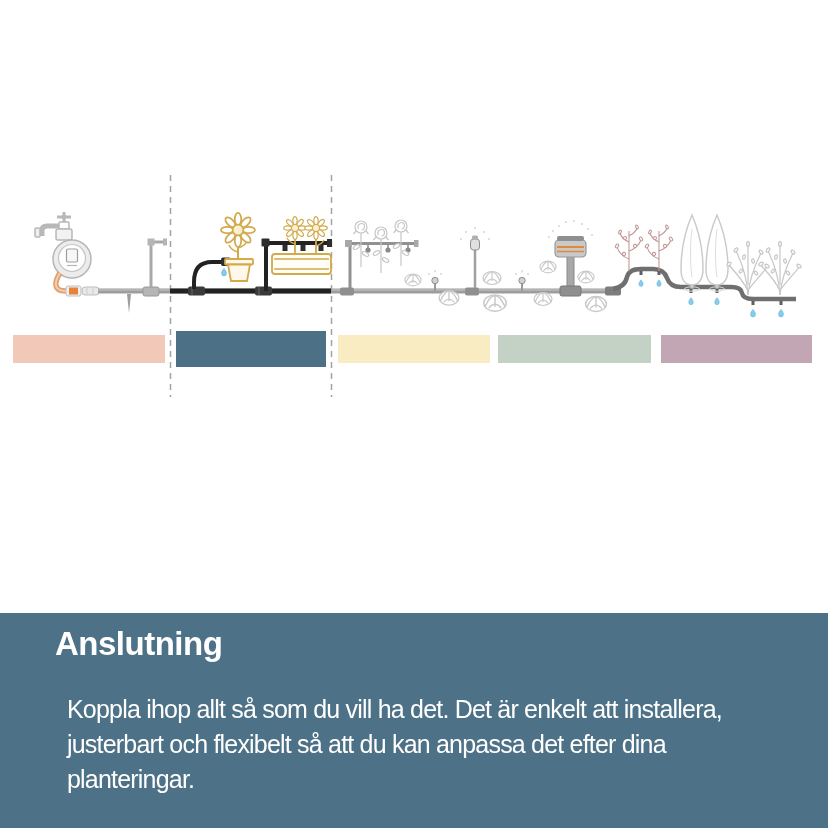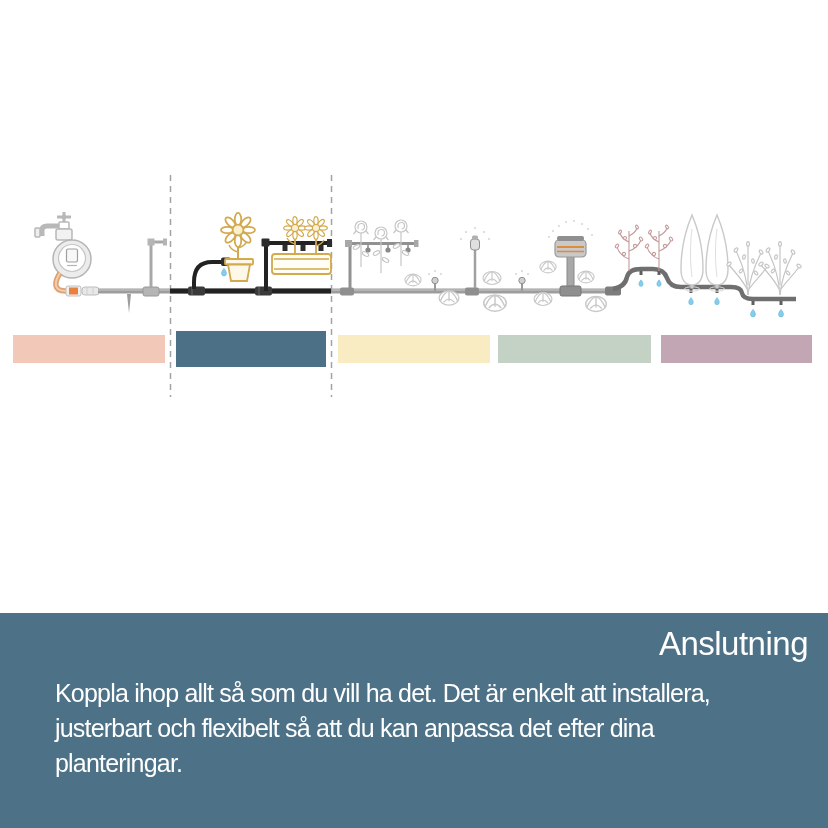--- a/index.html
+++ b/index.html
@@ -13,26 +13,25 @@
   .sw1{left:13px;width:152px;}
   .sw2{left:176px;width:150px;}
   .sw3{left:338px;width:152px;}
   .sw4{left:498px;width:153px;}
   .sw5{left:661px;width:151px;}
   .footer{
     position:absolute;left:0;right:0;top:613px;bottom:0;
     padding:11px 20px 0 55px;box-sizing:border-box;
   }
   .footer h1{
-    margin:0 0 12px 0;font-size:33px;line-height:40px;font-weight:normal;
+    margin:0 0 28px 0;font-size:33px;line-height:40px;font-weight:bold;
     letter-spacing:-0.5px;
-    text-align:right;
   }
   .footer p{
-    margin:0;font-size:25px;line-height:35px;font-weight:normal;
+    margin:12px;font-size:25px;line-height:35px;font-weight:normal;
     letter-spacing:-0.8px;white-space:pre;
   }
 </style>
 </head>
 <body>
 
 <div class="page">
 
   <svg class="art" width="828" height="612" viewBox="0 0 828 612">
     <defs>

